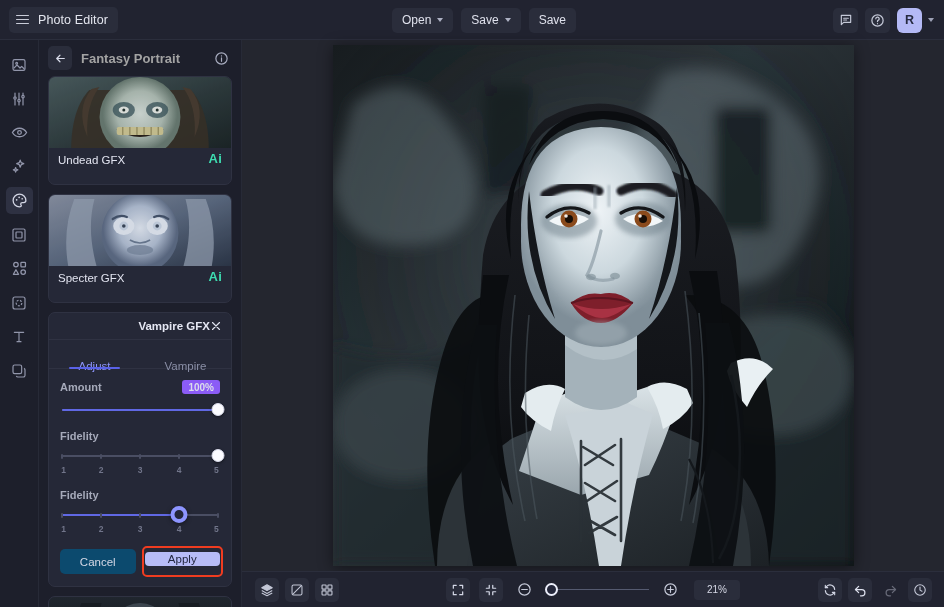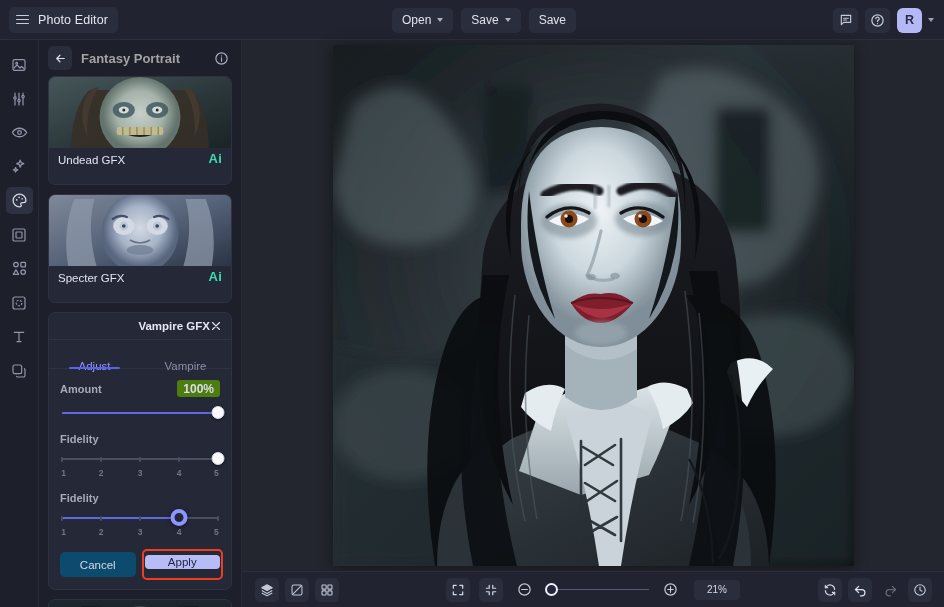--- a/index.html
+++ b/index.html
@@ -114,21 +114,21 @@
   }
   .tab.active { color: #8b93f8; }
   .tab.active::after {
     content: ""; position: absolute; left: 22%; right: 22%; bottom: -1px;
     height: 2px; background: #5a62e8; border-radius: 2px;
   }
   .ctrl { padding: 11px 11px 0 11px; font-weight: bold; }
   .ctrl-row { display: flex; align-items: center; justify-content: space-between; margin-bottom: 9px; }
   .ctrl-label { font-size: 11px; color: #a6aaba; }
   .ctrl-value {
-    font-size: 12px; color: #dcdeea; background: #4d7c0f;
+    font-size: 10px; color: #dcdeea; background: #8b5cf6;
     border-radius: 3px; padding: 1.5px 6px;
   }
   .slider { position: relative; height: 14px; margin: 0 2px 2px 2px; }
   .track { position: absolute; left: 0; right: 0; top: 6px; height: 2px;
            background: #4a4e63; border-radius: 2px; }
   .track-fill { position: absolute; left: 0; top: 6px; height: 2px;
                 background: #6068e4; border-radius: 2px; }
   .tick { position: absolute; top: 4.5px; width: 2px; height: 5px; background: #4a4e63;
           border-radius: 1px; transform: translateX(-1px); }
   .knob-white {

